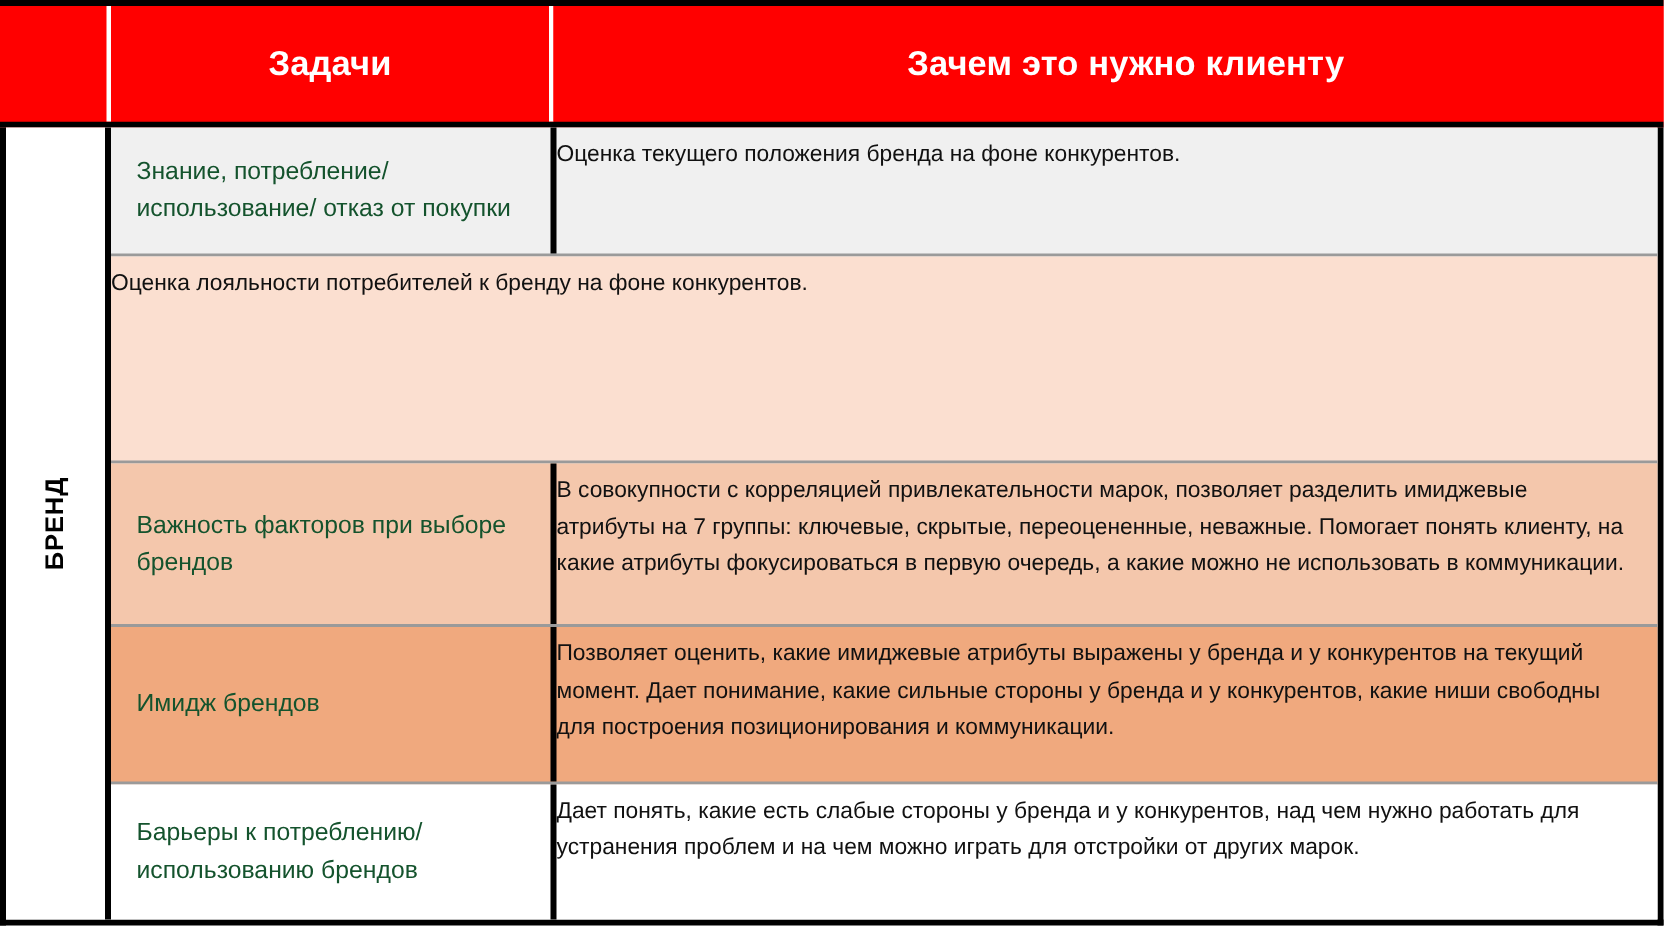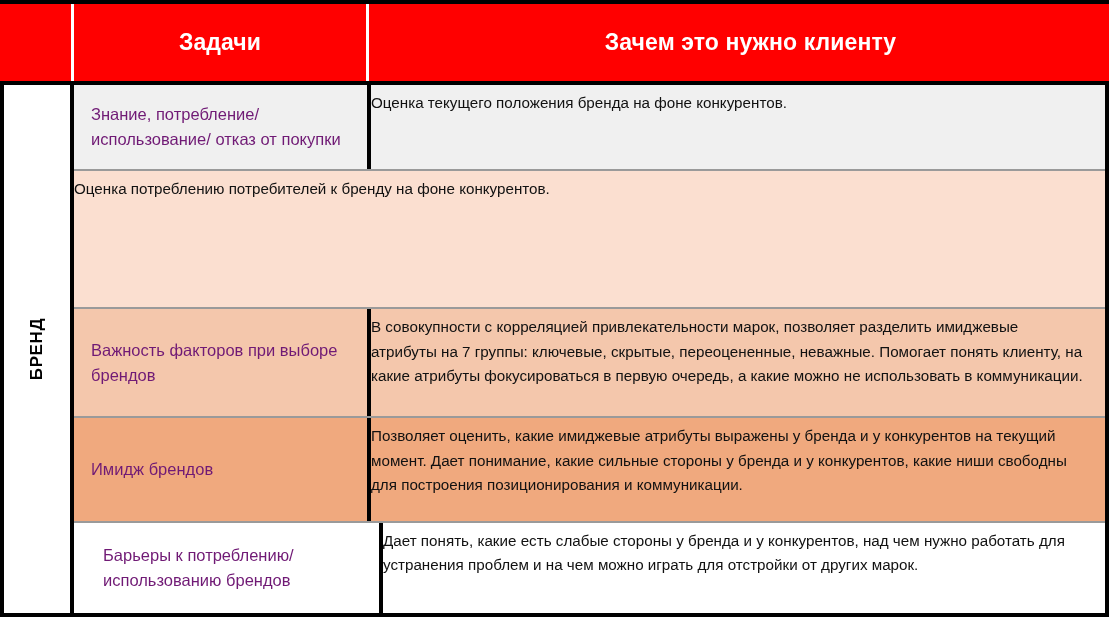--- a/index.html
+++ b/index.html
@@ -137,34 +137,34 @@
     flex: 1 1 auto;
     box-sizing: border-box;
     display: flex;
     align-items: flex-start;
     padding: 6px 18px 6px 0;
   }
 
   .task-text {
     font-size: 16.5px;
     line-height: 1.52;
-    color: #701a75;
+    color: #14532d;
   }
   .why-text {
     font-size: 15.2px;
     line-height: 1.60;
     color: #111111;
   }
 
   
   .r1 { height: 87px; }
   .r2 { height: 139px; }
   .r3 { height: 110px; }
   .r4 { height: 105px; }
-  .r5 { height: 91px; margin-left: 12px; }
+  .r5 { height: 91px; }
 
   
   .tint-1 { background: #F0F0F0; }
   .tint-2 { background: #FBDFD0; }
   .tint-3 { background: #F4C7AC; }
   .tint-4 { background: #F0A97E; }
   .tint-5 { background: #FFFFFF; }
 </style>
 </head>
 <body>
@@ -197,21 +197,21 @@
         <div class="cell-task">
           <div class="task-text">Знание, потребление/ использование/  отказ от покупки</div>
         </div>
         <div class="cell-why">
           <div class="why-text">Оценка текущего положения бренда на фоне конкурентов.</div>
         </div>
       </div>
 
       <div class="drow r2 tint-2">
         <div class="cell-why">
-          <div class="why-text">Оценка потреблению потребителей к бренду на фоне конкурентов.</div>
+          <div class="why-text">Оценка лояльности потребителей к бренду на фоне конкурентов.</div>
         </div>
       </div>
 
       <div class="drow r3 tint-3">
         <div class="cell-task">
           <div class="task-text">Важность факторов при выборе брендов</div>
         </div>
         <div class="cell-why">
           <div class="why-text">В совокупности с корреляцией привлекательности марок, позволяет разделить имиджевые атрибуты на 7 группы: ключевые, скрытые, переоцененные, неважные. Помогает понять клиенту, на какие атрибуты фокусироваться в первую очередь, а какие можно не использовать в коммуникации.</div>
         </div>

